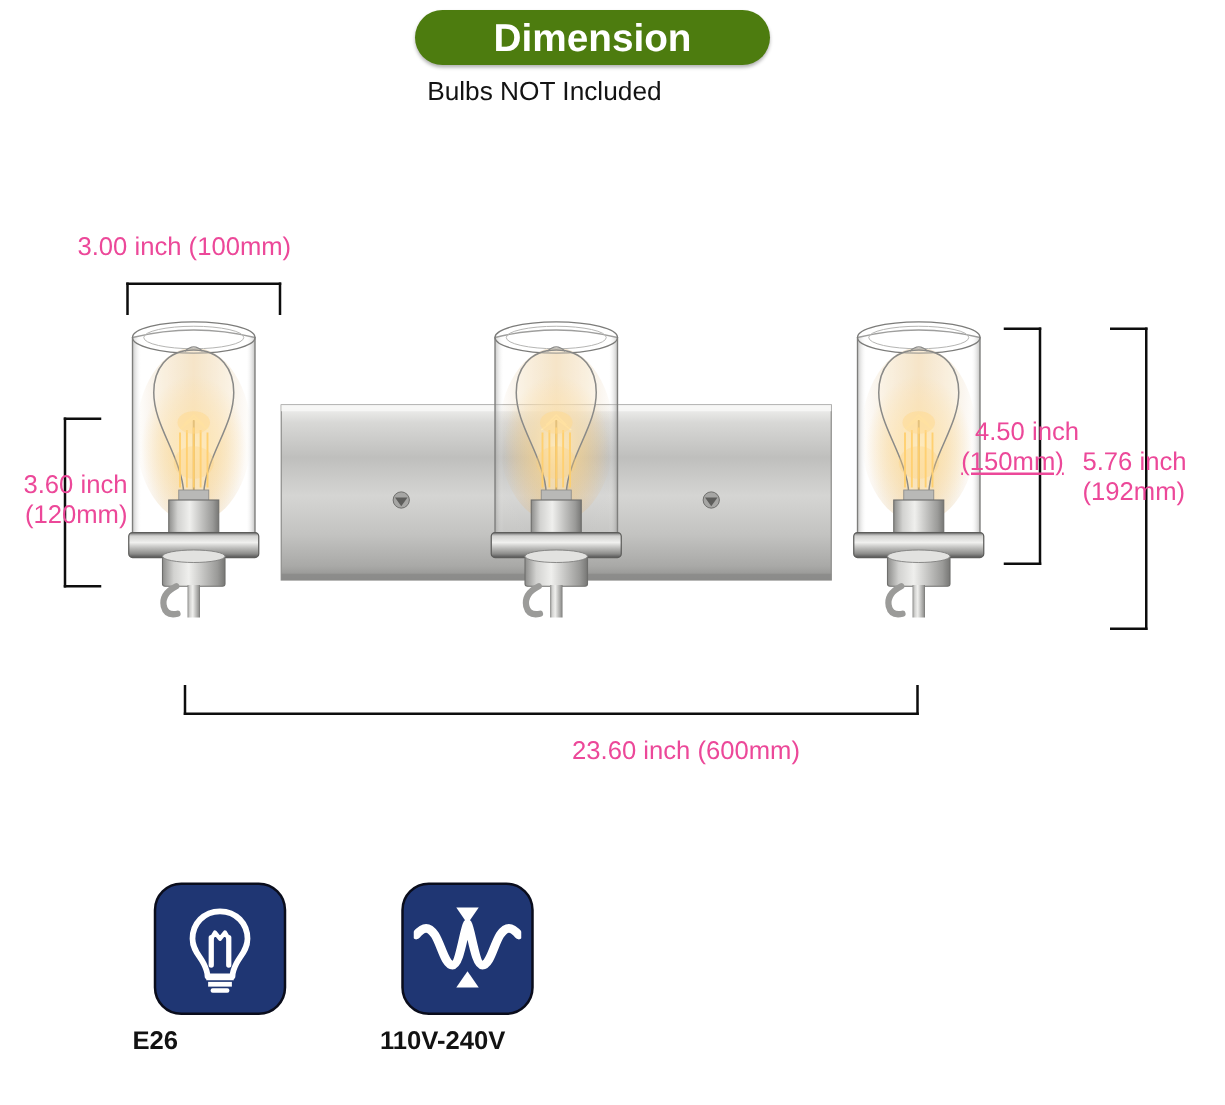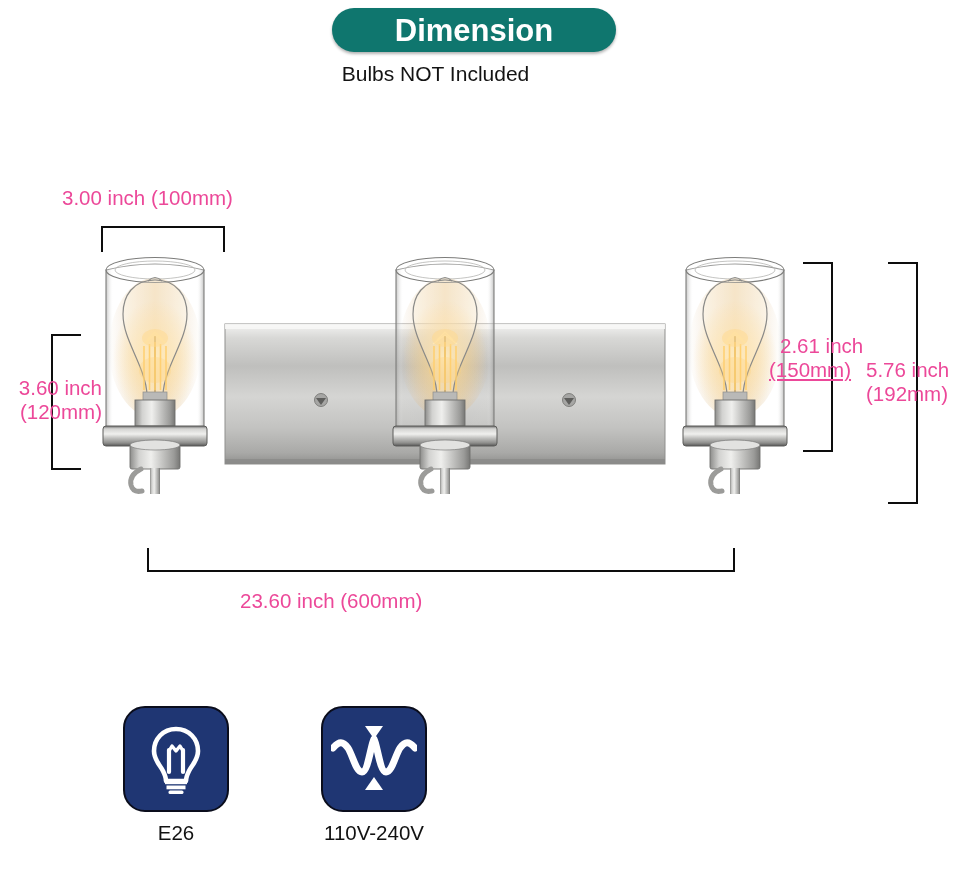--- a/index.html
+++ b/index.html
@@ -19,21 +19,21 @@
     overflow: hidden;
   }
 
   
   .title-pill {
     position: absolute;
     left: 332px;
     top: 8px;
     width: 284px;
     height: 44px;
-    background: #0f766e;
+    background: #4d7c0f;
     border-radius: 22px;
     display: flex;
     align-items: center;
     justify-content: center;
     box-shadow: 0 2px 3px rgba(0,0,0,0.30);
   }
   .title-pill span {
     color: #ffffff;
     font-size: 31px;
     font-weight: bold;
@@ -61,21 +61,21 @@
     background: #0d0d0d;
     width: 2px;
   }
   .dim-label {
     position: absolute;
     font-size: 20.5px;
     color: #ec4899;
     line-height: 1.15;
     white-space: pre;
   }
-  .dim-label.center { text-align: left; }
+  .dim-label.center { text-align: right; }
   .dim-label.right  { text-align: right; }
 
   
   #fixture {
     position: absolute;
     left: 95px;
     top: 240px;
     width: 700px;
     height: 270px;
   }
@@ -84,21 +84,22 @@
   .badges {
     position: absolute;
     left: 0;
     top: 706px;
     width: 980px;
     height: 178px;
   }
   .badge {
     position: absolute;
     width: 140px;
-    text-align: center;
+    text-align: left;
+    font-weight: bold;
   }
   .badge-tile {
     width: 106px;
     height: 106px;
     margin: 0 auto;
     background: #1f3673;
     border-radius: 22px;
     border: 2px solid #0a0d1c;
     box-sizing: border-box;
     display: flex;
@@ -256,21 +257,21 @@
     <div class="dim-h" style="left:51px; top:334px; width:30px;"></div>
     <div class="dim-h" style="left:51px; top:468px; width:30px;"></div>
     <div class="dim-label right" style="left:-4px; top:376px; width:106px;">3.60 inch</div>
     <div class="dim-label right" style="left:-4px; top:400px; width:106px;">(120mm)</div>
   </div>
 
   <div>
     <div class="dim-v" style="left:831px; top:262px; height:190px;"></div>
     <div class="dim-h" style="left:803px; top:262px; width:30px;"></div>
     <div class="dim-h" style="left:803px; top:450px; width:30px;"></div>
-    <div class="dim-label" style="left:780px; top:334px; width:116px;">2.61 inch</div>
+    <div class="dim-label" style="left:780px; top:334px; width:116px;">4.50 inch</div>
     <div class="dim-label" style="left:769px; top:358px; width:127px;text-decoration:underline;">(150mm)</div>
   </div>
 
   <div>
     <div class="dim-v" style="left:916px; top:262px; height:242px;"></div>
     <div class="dim-h" style="left:888px; top:262px; width:30px;"></div>
     <div class="dim-h" style="left:888px; top:502px; width:30px;"></div>
     <div class="dim-label" style="left:866px; top:358px; width:120px;">5.76 inch</div>
     <div class="dim-label" style="left:866px; top:382px; width:114px; text-align:left;">(192mm)</div>
   </div>

